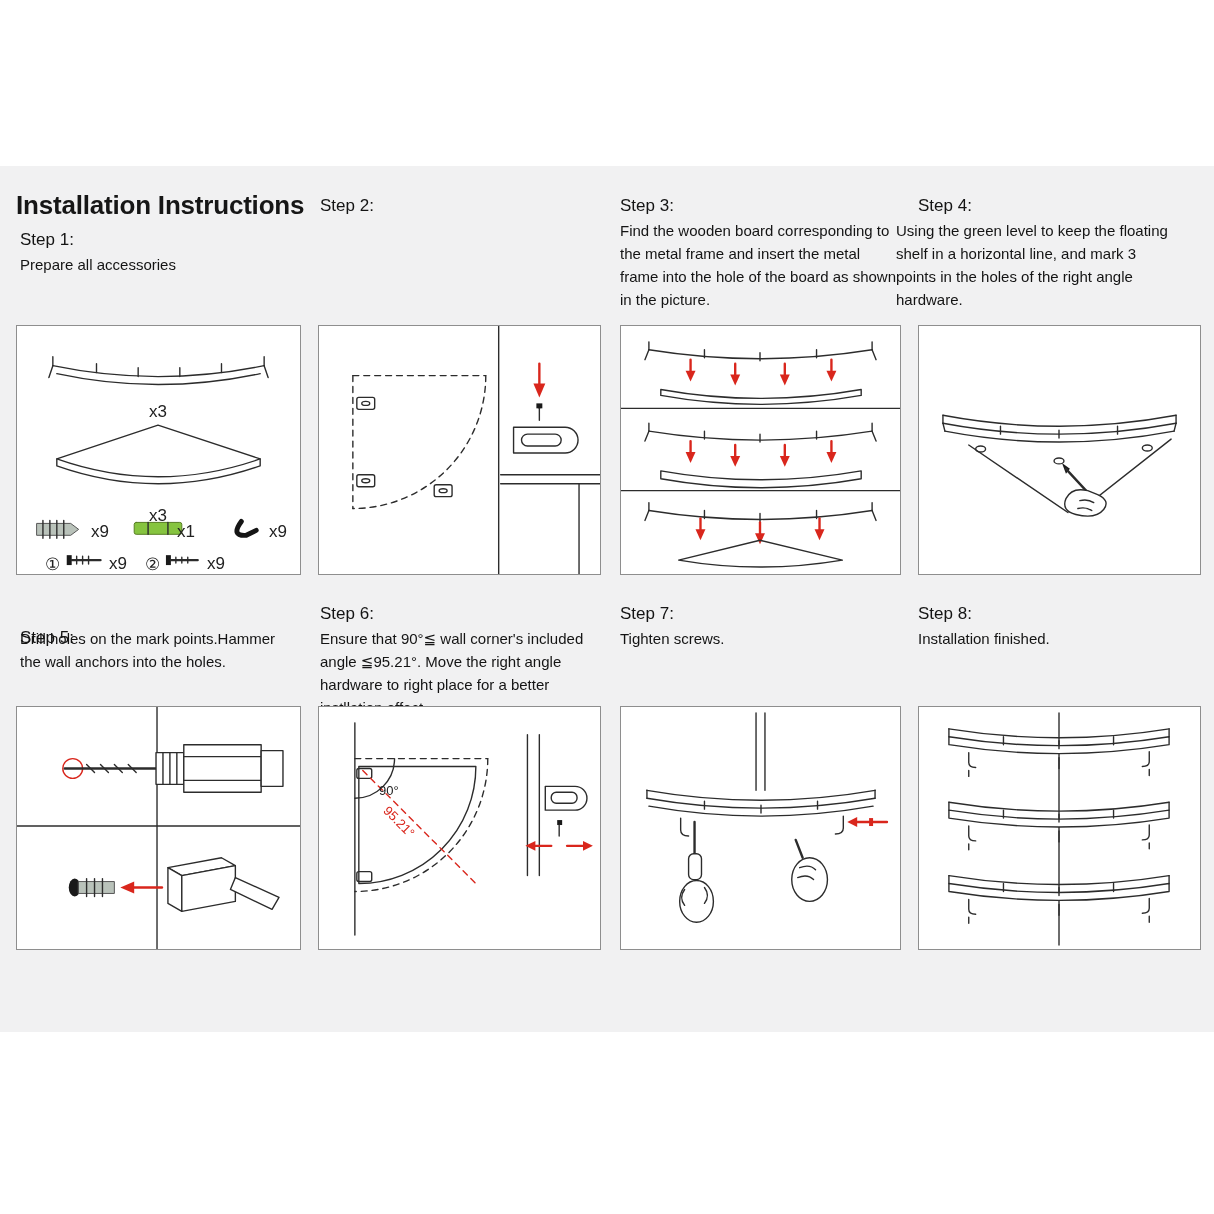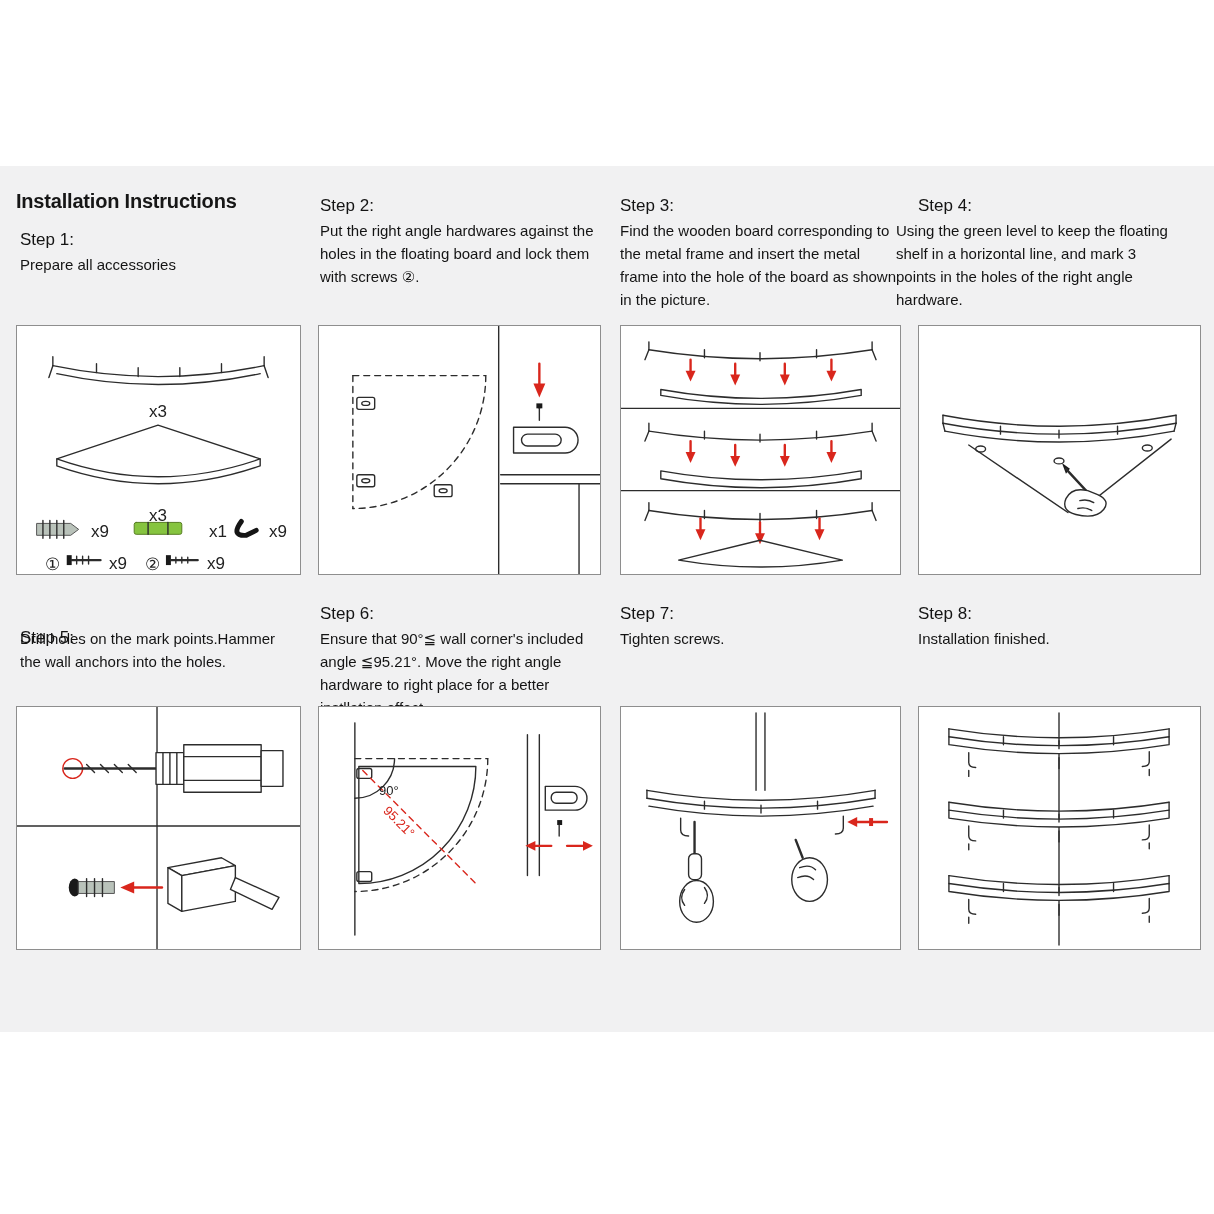--- a/index.html
+++ b/index.html
@@ -1,19 +1,19 @@
 <!DOCTYPE html>
 <html><head>
 <meta charset="utf-8">
 <style>
   *{margin:0;padding:0;box-sizing:border-box}
   body{background:#ffffff;font-family:"Liberation Sans",sans-serif;color:#141414}
   .page{position:relative;width:1214px;height:1214px;background:#ffffff;overflow:hidden}
   .band{position:absolute;left:0;top:166px;width:1214px;height:866px;background:#f1f1f2}
-  .title{position:absolute;font-size:20px;font-weight:bold;color:#161616;letter-spacing:-0.2px}
+  .title{position:absolute;font-size:26px;font-weight:bold;color:#161616;letter-spacing:-0.2px}
   .step-label{position:absolute;font-size:17px;font-weight:normal;color:#141414}
   .step-text{position:absolute;font-size:15px;line-height:23px;color:#141414}
   .panel{position:absolute;background:#ffffff;border:1px solid #8e8e8e}
   .panel svg{position:absolute;left:0;top:0;width:100%;height:100%}
   .qty{position:absolute;font-size:17px;color:#222}
   .angle-label{position:absolute;font-size:13px;color:#222}
   .angle-label.redtxt{color:#d9261c;transform:rotate(45deg);transform-origin:0 0;font-size:13px}
   .note-box{position:absolute;border:3px solid #c23b31;background:#ffffff;display:flex;align-items:center;justify-content:center}
   .note-text{font-size:17.5px;font-weight:bold;color:#141414;text-align:center}
   svg.art *{stroke:#2c2c2c;fill:none;stroke-width:1.4;stroke-linecap:round;stroke-linejoin:round}
@@ -33,21 +33,20 @@
 
 <div class="page">
   <div class="band"></div>
 
   <div class="title" style="left:16px;top:190px">Installation Instructions</div>
 
   <div class="step-label" style="left:20px;top:230px">Step 1:</div>
   <div class="step-text" style="left:20px;top:253px;width:262px">Prepare all accessories</div>
 
   <div class="step-label" style="left:320px;top:196px">Step 2:</div>
-  <div class="step-text" style="left:320px;top:219px;width:283px">Put the right angle hardwares against the holes in the floating board and lock them with screws ②.</div>
 
   <div class="step-label" style="left:620px;top:196px">Step 3:</div>
   <div class="step-text" style="left:620px;top:219px;width:276px">Find the wooden board corresponding to the metal frame and insert the metal frame into the hole of the board as shown in the picture.</div>
 
   <div class="step-label" style="left:918px;top:196px">Step 4:</div>
   <div class="step-text" style="left:896px;top:219px;width:284px">Using the green level to keep the floating shelf in a horizontal line, and mark 3 points in the holes of the right angle hardware.</div>
 
   <div class="panel" style="left:16px;top:325px;width:285px;height:250px">
     <svg class="art" viewBox="0 0 285 250">
       <g>
@@ -78,21 +77,21 @@
       </g>
       <g>
         <rect class="blackfill" x="150" y="231" width="5" height="10"></rect>
         <path class="thick" d="M155 236 L182 236"></path>
         <path d="M160 233 L160 239 M166 233 L166 239 M172 233 L172 239"></path>
       </g>
     </svg>
     <span class="qty" style="left:132px;top:76px">x3</span>
     <span class="qty" style="left:132px;top:180px">x3</span>
     <span class="qty" style="left:74px;top:196px">x9</span>
-    <span class="qty" style="left:192px;top:196px">x1</span>
+    <span class="qty" style="left:160px;top:196px">x1</span>
     <span class="qty" style="left:252px;top:196px">x9</span>
     <span class="qty" style="left:28px;top:228px">①</span>
     <span class="qty" style="left:92px;top:228px">x9</span>
     <span class="qty" style="left:128px;top:228px">②</span>
     <span class="qty" style="left:190px;top:228px">x9</span>
   </div>
 
   <div class="panel" style="left:318px;top:325px;width:283px;height:250px">
     <svg class="art" viewBox="0 0 283 250">
       <line x1="181" y1="0" x2="181" y2="250"></line>

